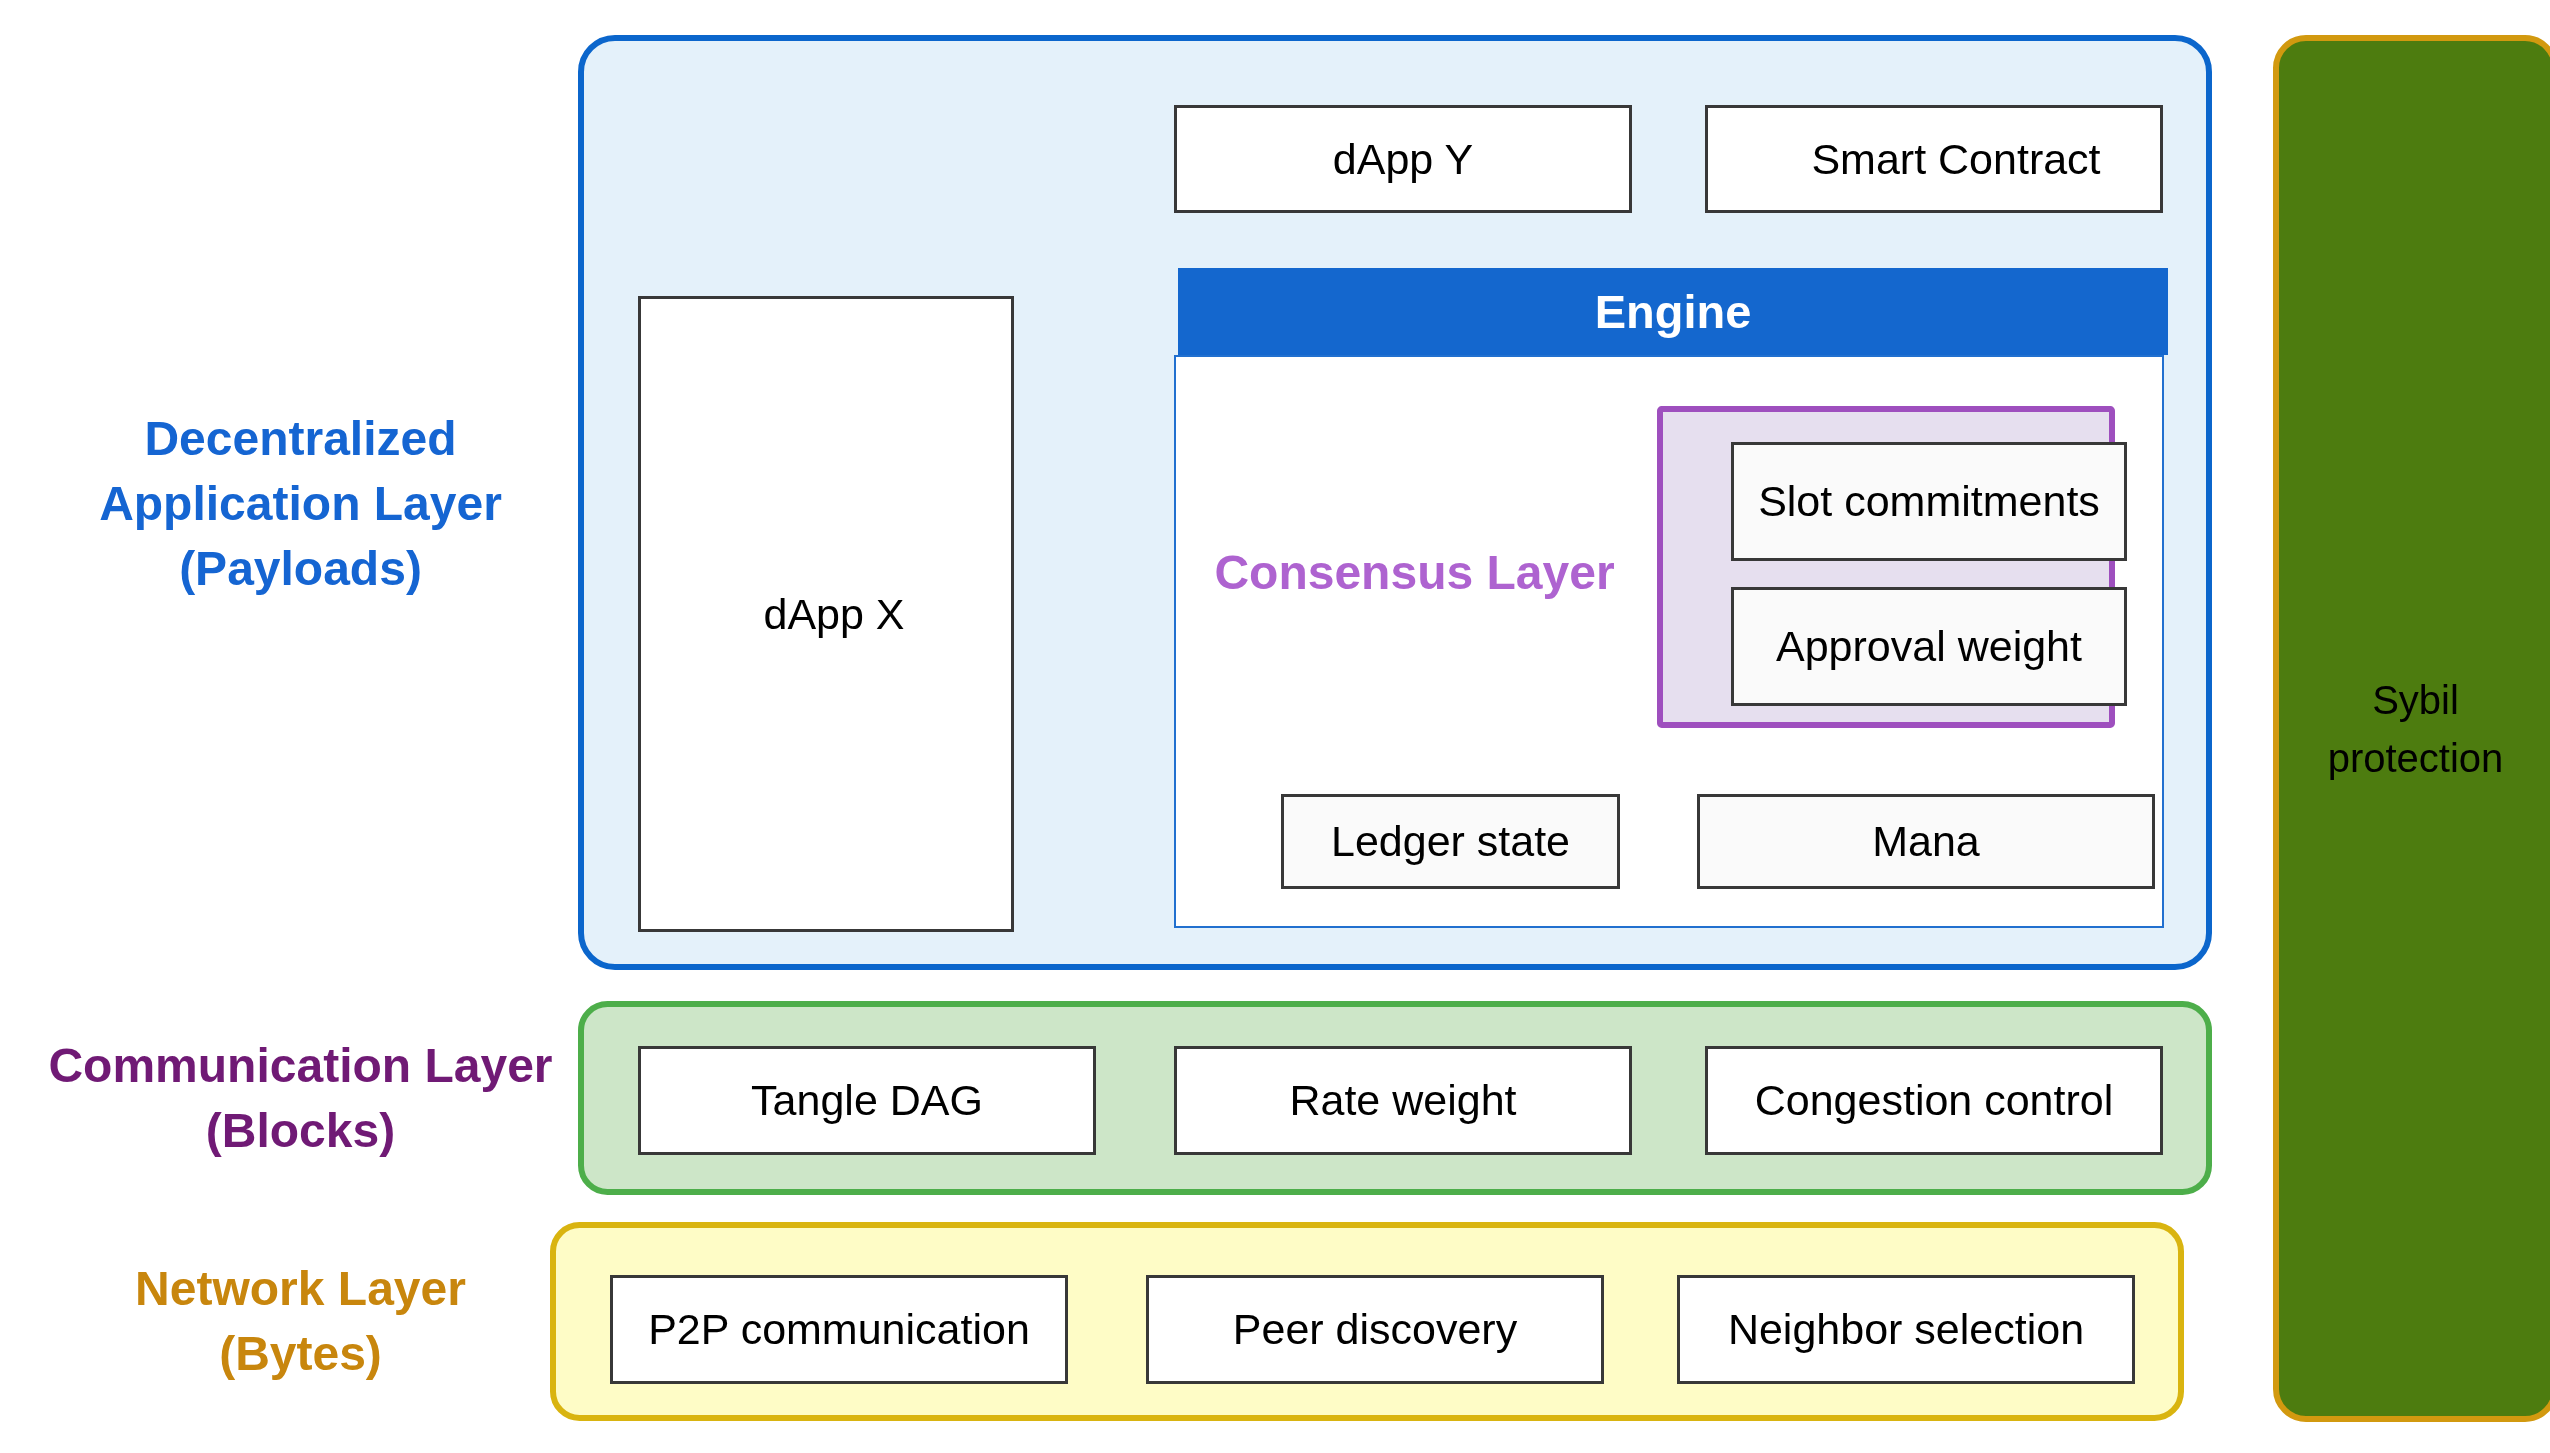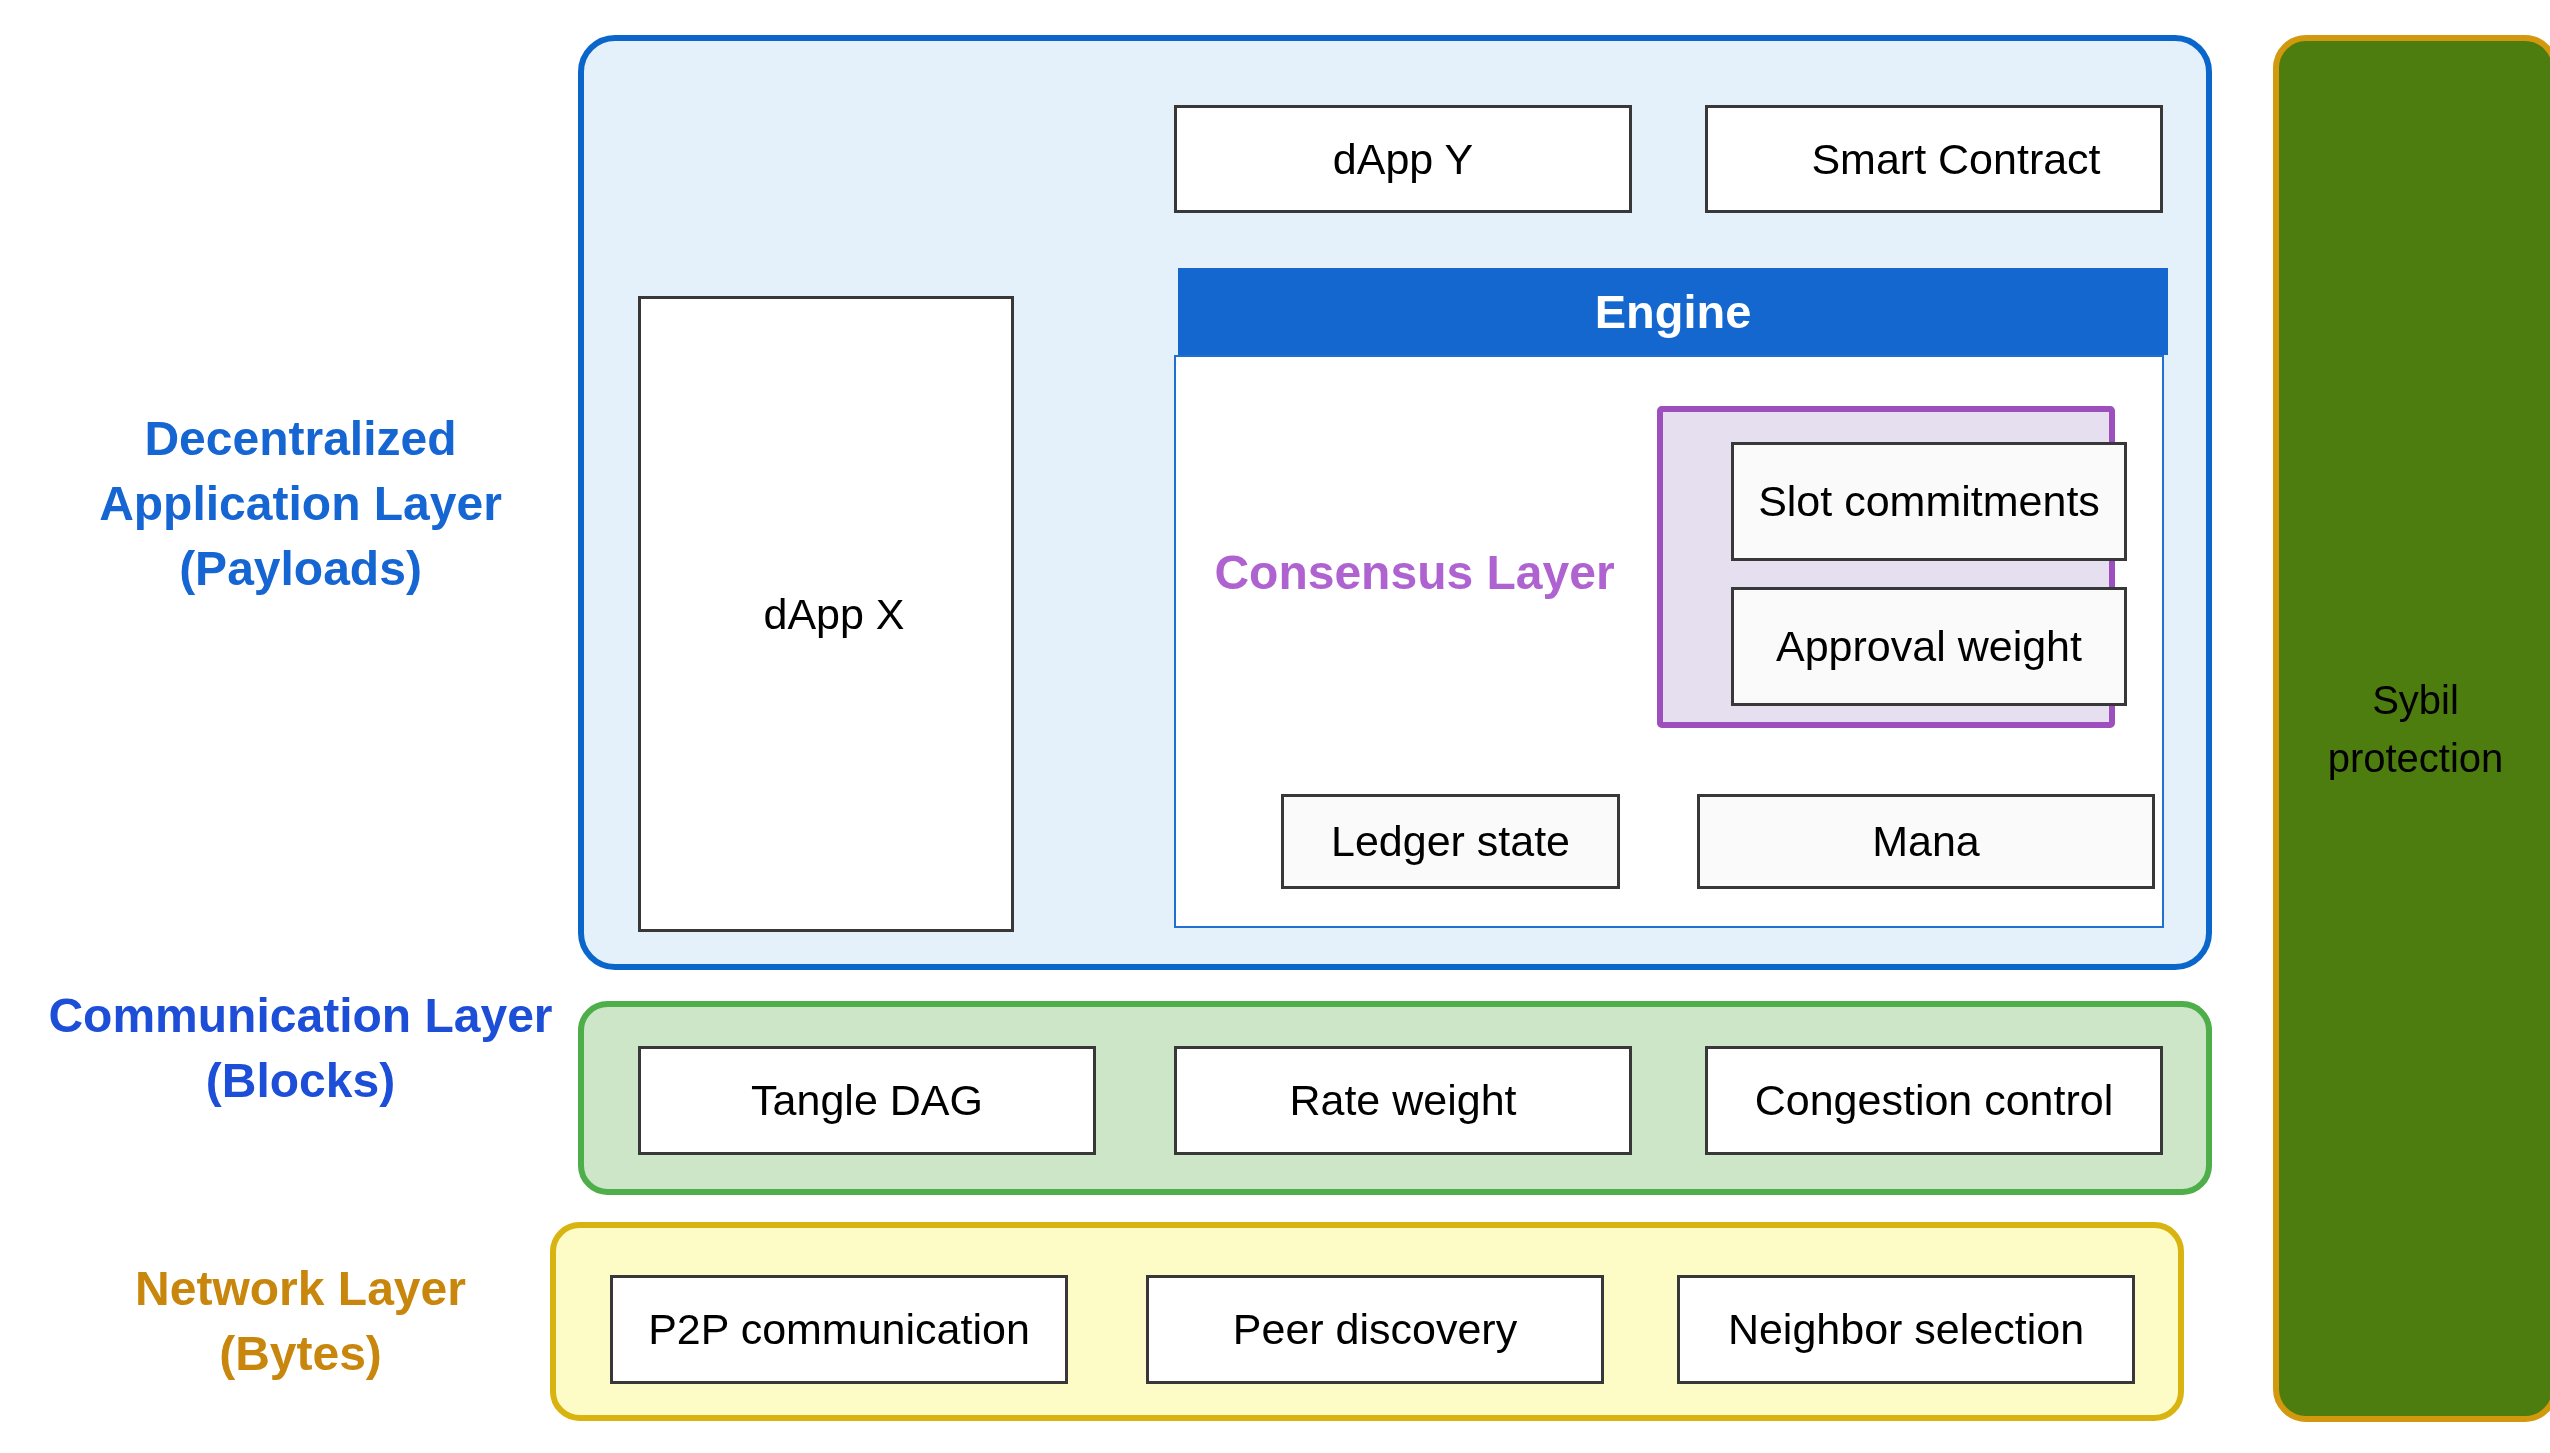--- a/index.html
+++ b/index.html
@@ -12,21 +12,21 @@
     color: #000000;
     overflow: hidden;
   }
   .abs { position: absolute; box-sizing: border-box; }
   .center { display: flex; align-items: center; justify-content: center; text-align: center; }
   .pre { white-space: pre-line; margin-left: 32px; }
 
   
   .heading { left: 0; width: 537px; font-weight: bold; font-size: 48px; line-height: 1.35; }
   .heading-app  { top: 357px; height: 295px; color: #1565D2; }
-  .heading-comm { top: 959px; height: 179px; color: #1d4ed8; }
+  .heading-comm { top: 1009px; height: 179px; color: #701a75; }
   .heading-net  { top: 1232px; height: 179px; color: #C8860D; }
 
   
   .app-container {
     left: 578px; top: 35px; width: 1634px; height: 935px;
     background: #E4F1FA; border: 6.2px solid #0B66CC; border-radius: 37px;
   }
   .comm-container {
     left: 578px; top: 1001px; width: 1634px; height: 194px;
     background: #CDE6C8; border: 6.2px solid #4DAE4A; border-radius: 29.5px;

